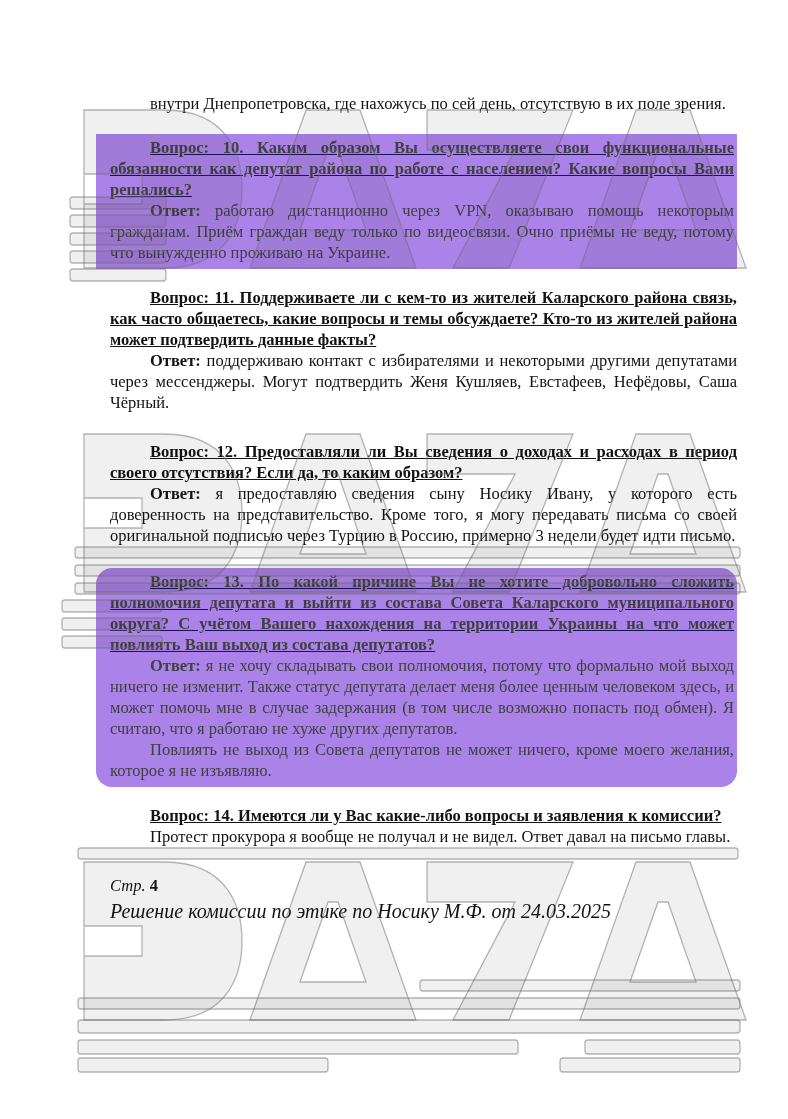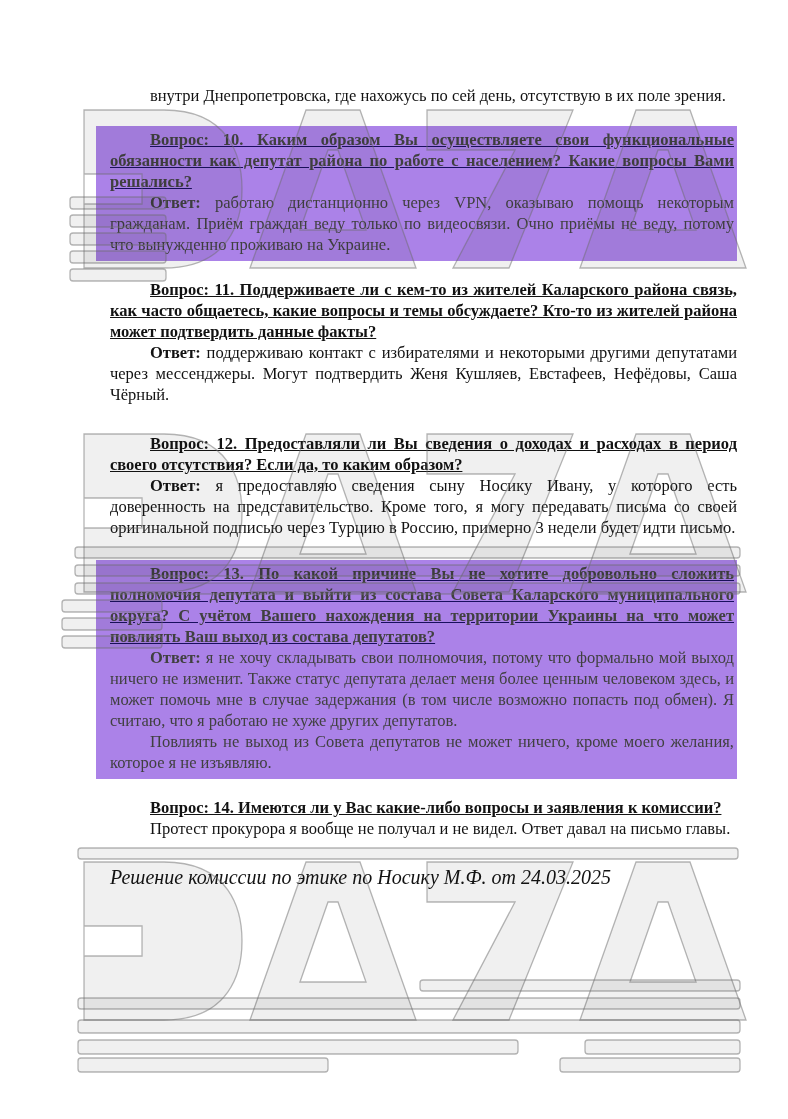--- a/index.html
+++ b/index.html
@@ -3,35 +3,35 @@
 <meta charset="utf-8">
 <style>
   html,body{margin:0;padding:0;}
   body{
     width:788px;height:1119px;position:relative;overflow:hidden;
     background:#ffffff;
     font-family:"Liberation Serif","DejaVu Serif",serif;
     color:#121212;
   }
   .page-content{
-    position:absolute;left:110px;top:85px;width:627px;z-index:2;
+    position:absolute;left:110px;top:93px;width:627px;z-index:2;
     font-size:16.5px;line-height:21px;
   }
   p{margin:0;text-align:justify;text-indent:40px;}
   .q{font-weight:700;text-decoration:underline;}
   .q11{margin-top:18px;text-decoration:underline;}
   .q12{margin-top:28px;}
   .q14{margin-top:18px;}
   .hl{
     background:#ab82e8;
     margin-left:-14px;
     padding:3px 3px 6px 14px;
   }
   .hl1{margin-top:20px;}
-  .hl2{margin-top:22px;}
+  .hl2{margin-top:22px;border-radius:16px;}
   .hl p{color:#404040;}
   .hl .q{color:#404040;text-decoration-color:#190f5e;}
   .answer-label{font-weight:700;}
   .footer{margin-top:28px;}
   .page-num{font-size:16.5px;text-indent:0;text-align:left;}
   .page-num .lbl{font-style:italic;}
   .page-num .num{font-weight:700;}
   .footer-note{
     font-style:italic;font-size:20px;margin-top:5px;
     text-indent:0;text-align:left;
@@ -67,20 +67,21 @@
   <section class="hl hl2">
     <p class="q">Вопрос: 13. По какой причине Вы не хотите добровольно сложить полномочия депутата и выйти из состава Совета Каларского муниципального округа? С учётом Вашего нахождения на территории Украины на что может повлиять Ваш выход из состава депутатов?</p>
     <p class="a"><b class="answer-label">Ответ:</b> <span>я не хочу складывать свои полномочия, потому что формально мой выход ничего не изменит. Также статус депутата делает меня более ценным человеком здесь, и может помочь мне в случае задержания (в том числе возможно попасть под обмен). Я считаю, что я работаю не хуже других депутатов.</span></p>
     <p class="a">Повлиять не выход из Совета депутатов не может ничего, кроме моего желания, которое я не изъявляю.</p>
   </section>
 
   <p class="q q14">Вопрос: 14. Имеются ли у Вас какие-либо вопросы и заявления к комиссии?</p>
   <p class="a">Протест прокурора я вообще не получал и не видел. Ответ давал на письмо главы.</p>
 
   <div class="footer">
+    <p class="page-num"><span class="lbl">Стр.</span> <span class="num">4</span></p>
     <p class="footer-note">Решение комиссии по этике по Носику М.Ф. от 24.03.2025</p>
   </div>
 
 </main>
 
 <svg class="wm" width="788" height="1119" viewBox="0 0 788 1119" aria-hidden="true">
 
   <g transform="translate(78,108)">
     <path fill-rule="evenodd" d="M6,2 H86 C152,2 164,50 164,81 C164,112 152,160 86,160 H6 Z M6,66 H64 V96 H6 Z"></path>
     <g transform="translate(170,0)">

